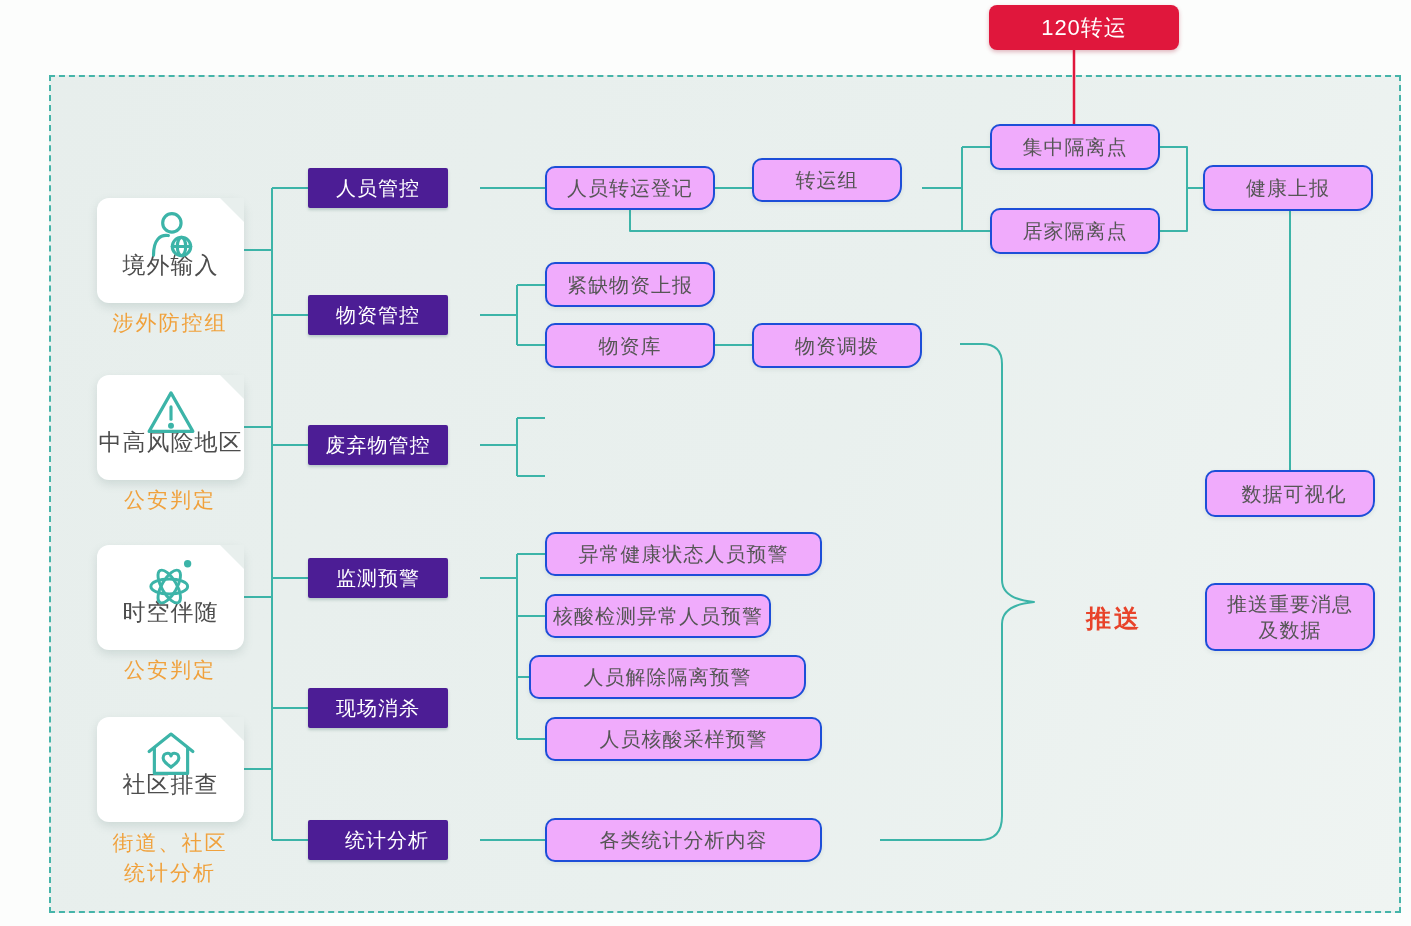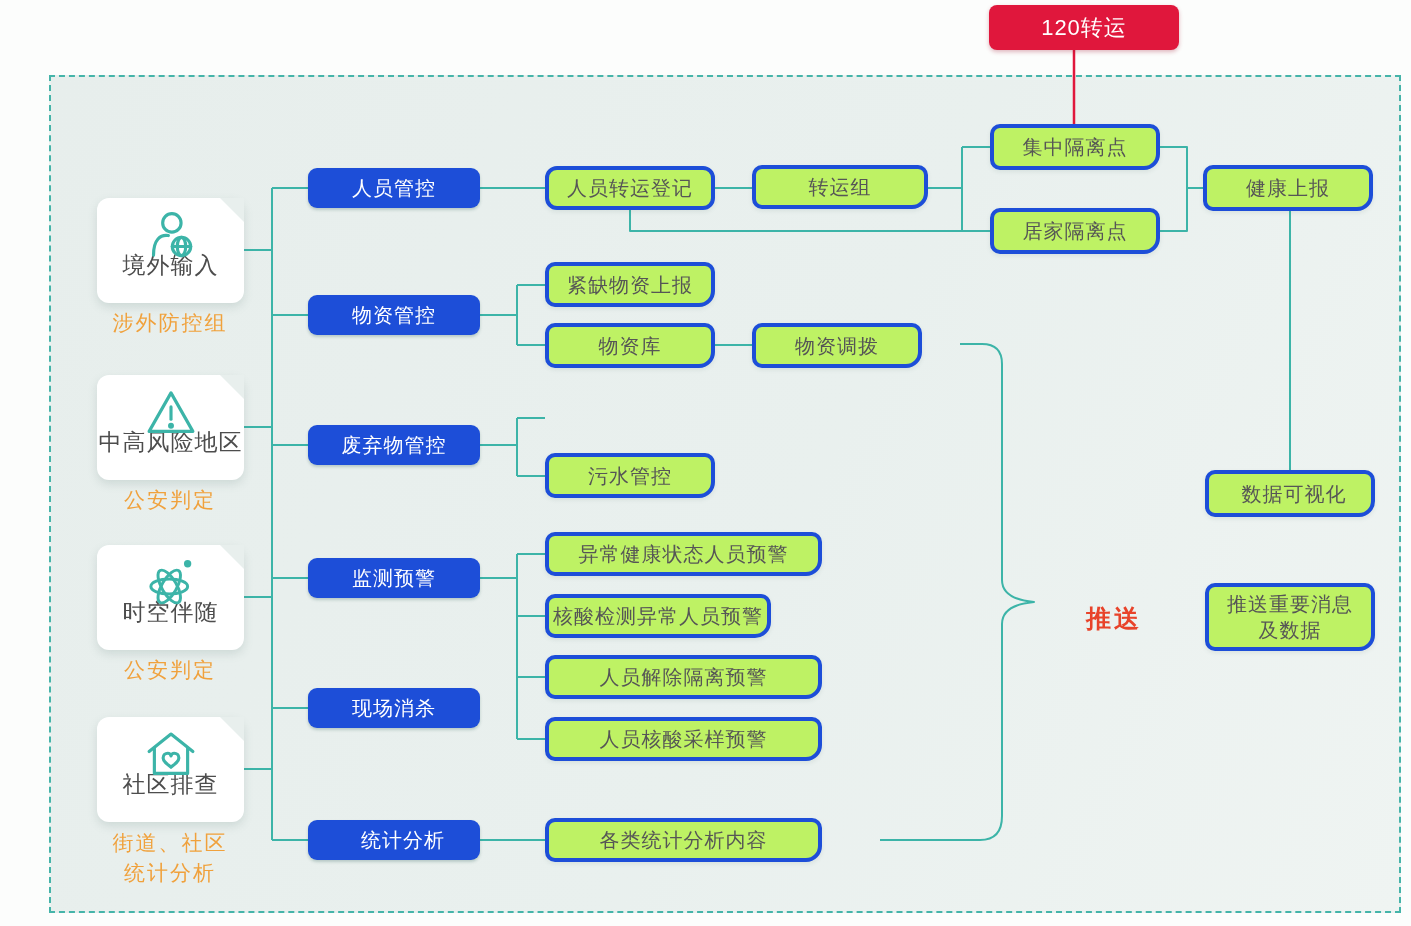--- a/index.html
+++ b/index.html
@@ -12,27 +12,27 @@
     background:linear-gradient(115deg,#e7eeec 0%,#e9f0ee 55%,#eff4f2 100%);
   }
 
   svg.wires { position:absolute; left:0; top:0; width:1411px; height:926px; z-index:1; }
   .wire { fill:none; stroke:#3cb4a8; stroke-width:2; stroke-linejoin:round; stroke-linecap:butt; }
   .wire-red { fill:none; stroke:#e0173c; stroke-width:2.5; }
 
   .node { position:absolute; z-index:2; display:flex; align-items:center; justify-content:center; text-align:center; }
 
   .fn-box {
-    width:172px; height:40px; background:#1d4ed8; color:#ffffff;
-    border-radius:9px; font-size:20px; letter-spacing:1px;
+    width:140px; height:40px; background:#4c1d95; color:#ffffff;
+    border-radius:2px; font-size:20px; letter-spacing:1px;
     box-shadow:0 2px 3px rgba(40,90,85,.25);
   }
 
   .flow-box {
-    background:#bef264; border:4px solid #1d4ed8; color:#565656;
+    background:#f0abfc; border:2px solid #1d4ed8; color:#565656;
     border-radius:10px 10px 16px 10px; font-size:20px; letter-spacing:1px;
     box-shadow:0 2px 4px rgba(90,120,115,.12);
     flex-direction:column; line-height:1.3;
   }
 
   .red-box {
     width:190px; height:45px; background:#e0173c; color:#ffffff;
     border-radius:8px; font-size:22px; letter-spacing:1px;
     box-shadow:0 2px 4px rgba(160,20,50,.3);
   }
@@ -154,32 +154,31 @@
     <div>统计分析</div>
   </div>
 
   <div class="node fn-box" style="left:308px; top:168px;">人员管控</div>
   <div class="node fn-box" style="left:308px; top:295px;">物资管控</div>
   <div class="node fn-box" style="left:308px; top:425px;">废弃物管控</div>
   <div class="node fn-box" style="left:308px; top:558px;">监测预警</div>
   <div class="node fn-box" style="left:308px; top:688px;">现场消杀</div>
   <div class="node fn-box" style="left:308px; top:820px;padding-left:18px;">统计分析</div>
 
-  <div class="node flow-box" style="left:545px; top:166px; width:170px; height:44px;border-radius:12px;">人员转运登记</div>
-  <div class="node flow-box" style="left:752px; top:165px; width:176px; height:44px;">转运组</div>
+  <div class="node flow-box" style="left:545px; top:166px; width:170px; height:44px;">人员转运登记</div>
+  <div class="node flow-box" style="left:752px; top:158px; width:150px; height:44px;">转运组</div>
   <div class="node flow-box" style="left:990px; top:124px; width:170px; height:46px;">集中隔离点</div>
   <div class="node flow-box" style="left:990px; top:208px; width:170px; height:46px;">居家隔离点</div>
   <div class="node flow-box" style="left:1203px; top:165px; width:170px; height:46px;">健康上报</div>
   <div class="node flow-box" style="left:545px; top:262px; width:170px; height:45px;">紧缺物资上报</div>
   <div class="node flow-box" style="left:545px; top:323px; width:170px; height:45px;">物资库</div>
   <div class="node flow-box" style="left:752px; top:323px; width:170px; height:45px;">物资调拨</div>
-  <div class="node flow-box" style="left:545px; top:453px; width:170px; height:45px;">污水管控</div>
   <div class="node flow-box" style="left:545px; top:532px; width:277px; height:44px;">异常健康状态人员预警</div>
   <div class="node flow-box" style="left:545px; top:594px; width:226px; height:44px;font-family:Liberation Serif, serif;">核酸检测异常人员预警</div>
-  <div class="node flow-box" style="left:545px; top:655px; width:277px; height:44px;">人员解除隔离预警</div>
+  <div class="node flow-box" style="left:529px; top:655px; width:277px; height:44px;">人员解除隔离预警</div>
   <div class="node flow-box" style="left:545px; top:717px; width:277px; height:44px;">人员核酸采样预警</div>
   <div class="node flow-box" style="left:545px; top:818px; width:277px; height:44px;">各类统计分析内容</div>
   <div class="node flow-box" style="left:1205px; top:470px; width:170px; height:47px;padding-left:8px;">数据可视化</div>
   <div class="node flow-box" style="left:1205px; top:583px; width:170px; height:68px;">
     <div>推送重要消息</div>
     <div>及数据</div>
   </div>
 
   <div class="push-text" style="left:1086px; top:602px;">推送</div>
 

